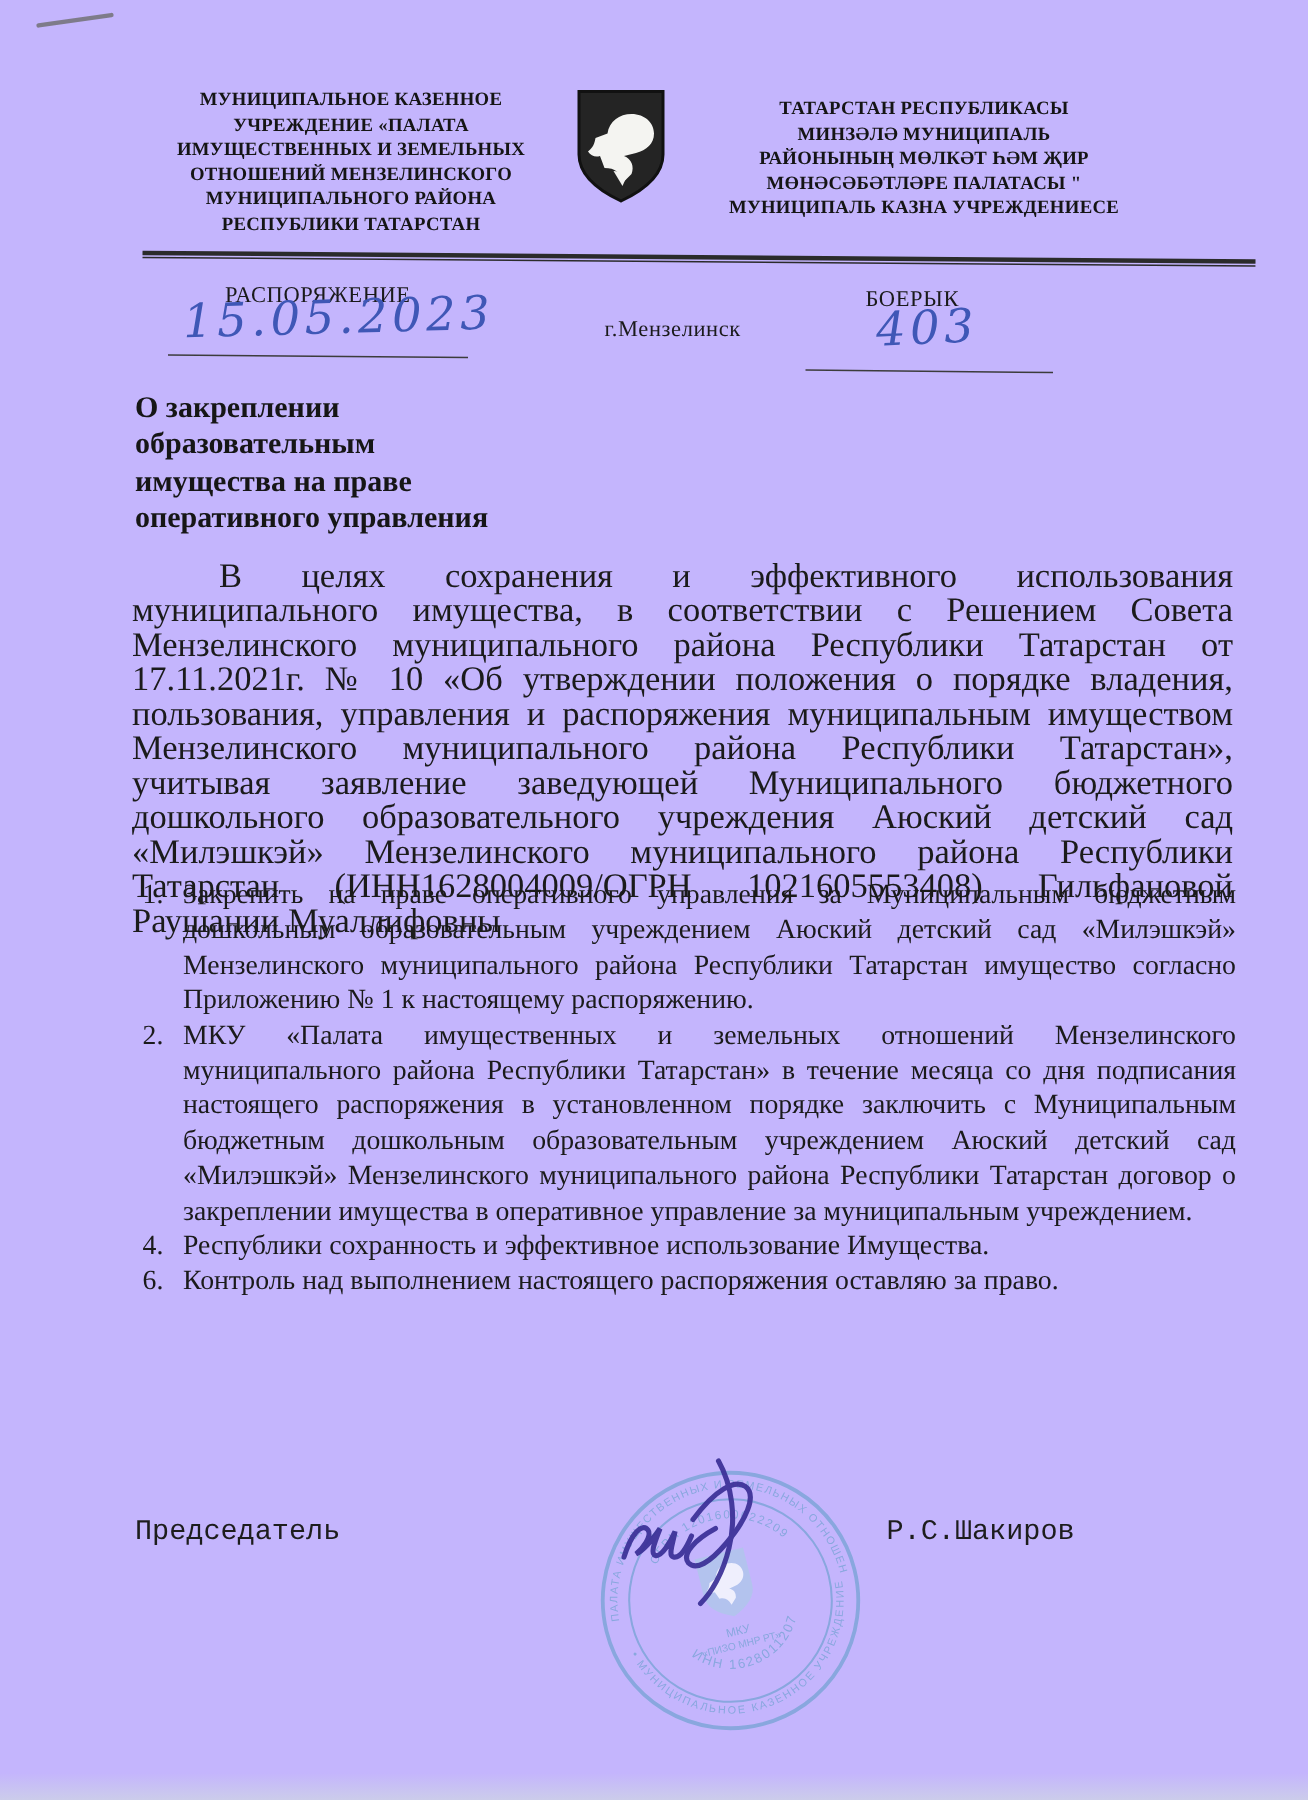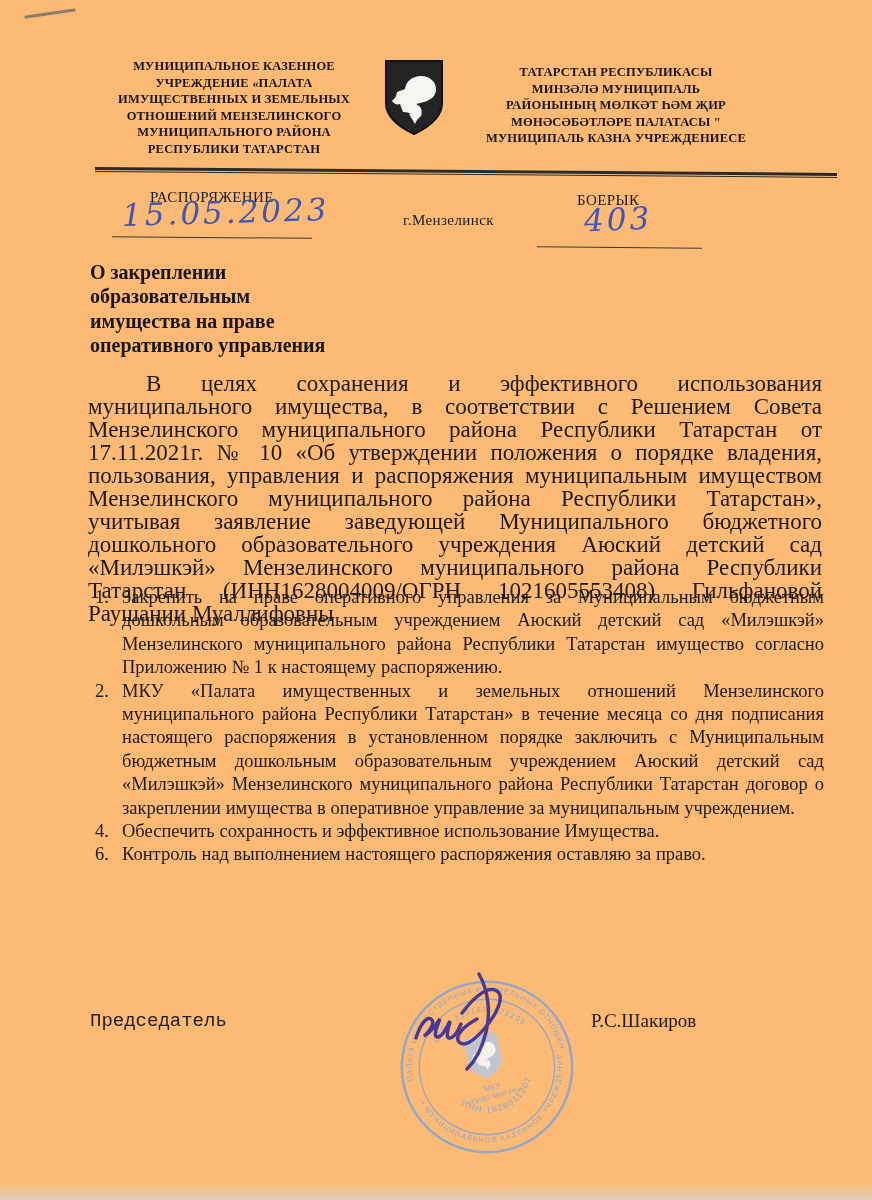--- a/index.html
+++ b/index.html
@@ -2,21 +2,21 @@
 <html><head>
 <meta charset="utf-8">
 <style>
   * { margin: 0; padding: 0; box-sizing: border-box; }
   html, body { background: #888; }
   .page {
     position: relative;
     width: 872px;
     height: 1200px;
     margin: 0 auto;
-    background: #fdba74;
+    background: #c4b5fd;
     overflow: hidden;
     font-family: "Liberation Serif", "DejaVu Serif", serif;
     color: #1d1d1d;
   }
   .scan-streak {
     position: absolute; left: 24px; top: 12px;
     width: 52px; height: 3px;
     background: #6d6d6d; transform: rotate(-8deg);
     border-radius: 2px; opacity: .8;
   }
@@ -72,21 +72,21 @@
   }
   .orders li {
     font-size: 18.5px; line-height: 23.4px;
     text-align: justify;
     padding-left: 27px; text-indent: -27px;
     color: #1b1b1b;
   }
   .orders li .num { display: inline-block; width: 27px; text-indent: 0; }
   .sig-row { position: absolute; left: 0; top: 1010px; width: 872px; font-size: 19px; }
   .sig-pos  { position: absolute; left: 90px;  top: 0; font-family: Liberation Mono, monospace; }
-  .sig-name { position: absolute; left: 591px; top: 0; }
+  .sig-name { position: absolute; left: 591px; top: 0; font-family: Liberation Mono, monospace; }
   .stamp-wrap { position: absolute; left: 394px; top: 974px; width: 186px; height: 186px; }
   .sign-wrap  { position: absolute; left: 406px; top: 968px; width: 155px; height: 150px; }
   .bottom-shade {
     position: absolute; left: 0; bottom: 0; width: 872px; height: 18px;
     background: linear-gradient(to bottom, rgba(222,228,233,0), rgba(208,217,224,.65));
   }
 </style>
 </head>
 <body>
 
@@ -132,21 +132,21 @@
   <div class="subject">О закреплении
 образовательным
 имущества на праве
 оперативного управления</div>
 
   <div class="preamble">В целях сохранения и эффективного использования муниципального имущества, в соответствии с Решением Совета Мензелинского муниципального района Республики Татарстан от 17.11.2021г. № 10 «Об утверждении положения о порядке владения, пользования, управления и распоряжения муниципальным имуществом Мензелинского муниципального района Республики Татарстан», учитывая заявление заведующей Муниципального бюджетного дошкольного образовательного учреждения Аюский детский сад «Милэшкэй» Мензелинского муниципального района Республики Татарстан (ИНН1628004009/ОГРН 1021605553408) Гильфановой Раушании Муаллифовны</div>
 
   <ol class="orders">
     <li><span class="num">1.</span><span>Закрепить на праве оперативного управления за Муниципальным бюджетным дошкольным образовательным учреждением Аюский детский сад «Милэшкэй» Мензелинского муниципального района Республики Татарстан имущество согласно Приложению № 1 к настоящему распоряжению.</span></li>
     <li><span class="num">2.</span><span>МКУ «Палата имущественных и земельных отношений Мензелинского муниципального района Республики Татарстан» в течение месяца со дня подписания настоящего распоряжения в установленном порядке заключить с Муниципальным бюджетным дошкольным образовательным учреждением Аюский детский сад «Милэшкэй» Мензелинского муниципального района Республики Татарстан договор о закреплении имущества в оперативное управление за муниципальным учреждением.</span></li>
-    <li><span class="num">4.</span><span>Обеспечить сохранность и эффективное использование Имущества.</span></li>
+    <li><span class="num">4.</span><span>Республики сохранность и эффективное использование Имущества.</span></li>
     <li><span class="num">6.</span><span>Контроль над выполнением настоящего распоряжения оставляю за право.</span></li>
   </ol>
 
   <div class="sig-row">
     <span class="sig-pos">Председатель</span>
     <span class="sig-name">Р.С.Шакиров</span>
   </div>
 
   <div class="stamp-wrap">
     <svg viewBox="0 0 190 190" width="186" height="186" style="transform:rotate(-14deg); opacity:.85;">

